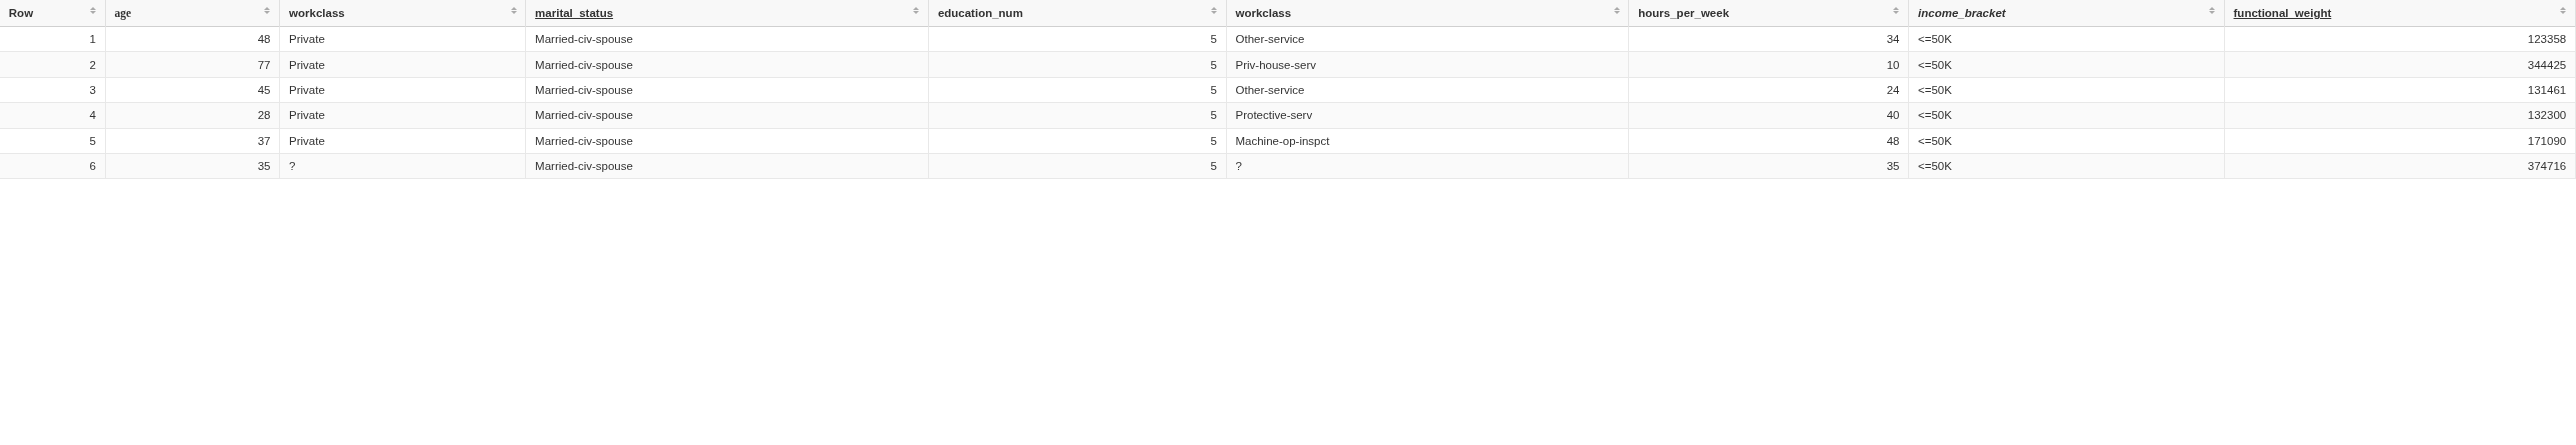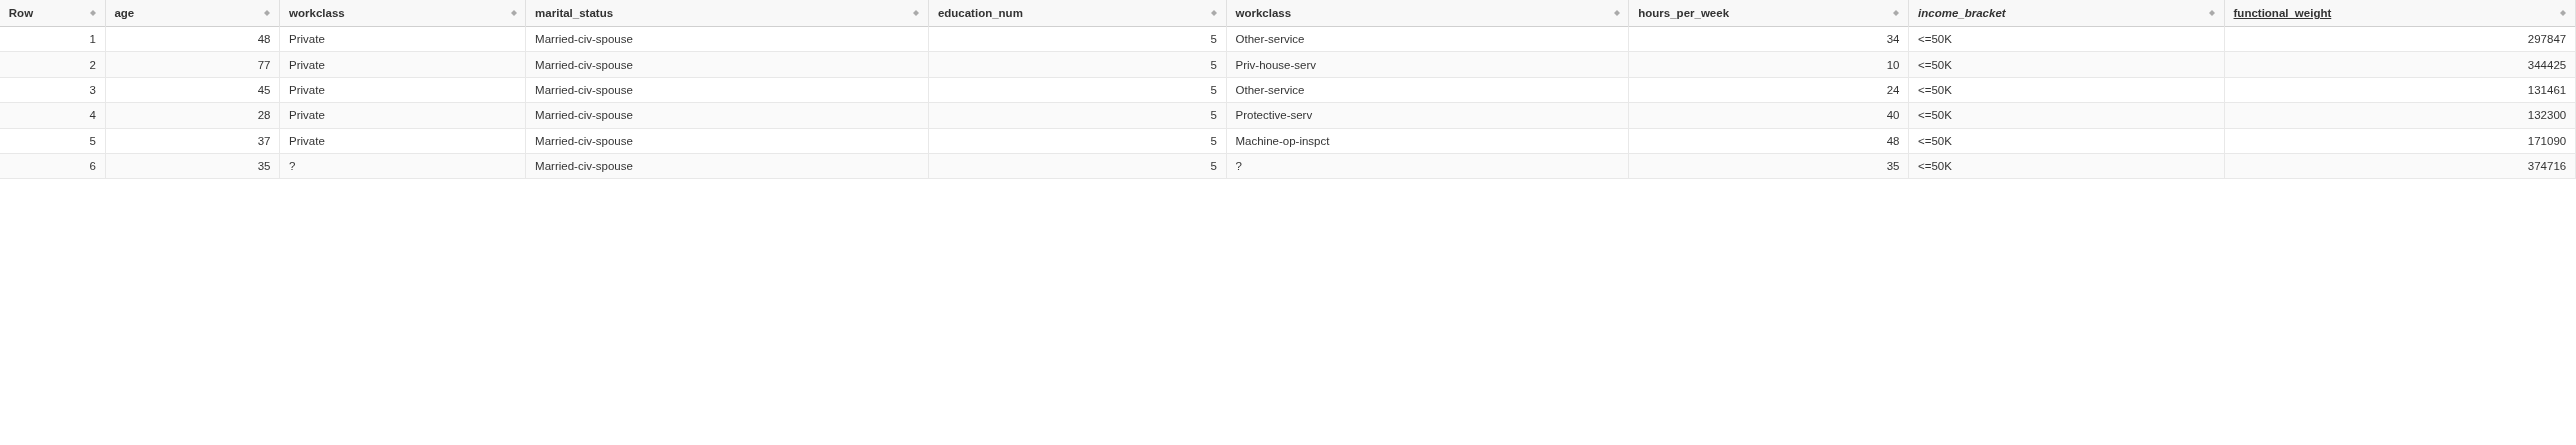--- a/index.html
+++ b/index.html
@@ -64,23 +64,23 @@
 
     tbody tr:nth-child(odd) {
       background: #ffffff;
     }
 
     tbody tr:nth-child(even) {
       background: #fafafa;
     }
 
     .col-row { width: 53px; }
-    .col-age { width: 88px; }
+    .col-age { width: 88px; font-family: Liberation Serif, serif; }
     .col-workclass { width: 124px; }
-    .col-marital { width: 203px; }
+    .col-marital { width: 203px; text-decoration: underline; }
     .col-edu { width: 150px; }
     .col-occ { width: 203px; }
     .col-hours { width: 141px; }
     .col-income { width: 159px; font-style: italic; }
     .col-func { width: 177px; text-decoration: underline; }
 
     td.num {
       text-align: right;
     }
 
@@ -108,21 +108,21 @@
     .sort-arrows .down {
       border-top: 3.5px solid #aaa;
     }
 
     .header-text {
       flex: 1;
     }
 
     th .col-header-inner {
       display: flex;
-      align-items: center;
+      align-items: flex-start;
       gap: 8px;
     }
   </style>
 </head>
 <body>
 
 <div class="table-container">
   <table>
     <thead>
       <tr id="header-row">
@@ -221,21 +221,21 @@
     <tbody id="table-body">
     <tr>
           <td class="num">1</td>
           <td class="num">48</td>
           <td>Private</td>
           <td>Married-civ-spouse</td>
           <td class="num">5</td>
           <td>Other-service</td>
           <td class="num">34</td>
           <td>&lt;=50K</td>
-          <td class="num">297847</td>
+          <td class="num">123358</td>
         </tr>
         <tr>
           <td class="num">2</td>
           <td class="num">77</td>
           <td>Private</td>
           <td>Married-civ-spouse</td>
           <td class="num">5</td>
           <td>Priv-house-serv</td>
           <td class="num">10</td>
           <td>&lt;=50K</td>

